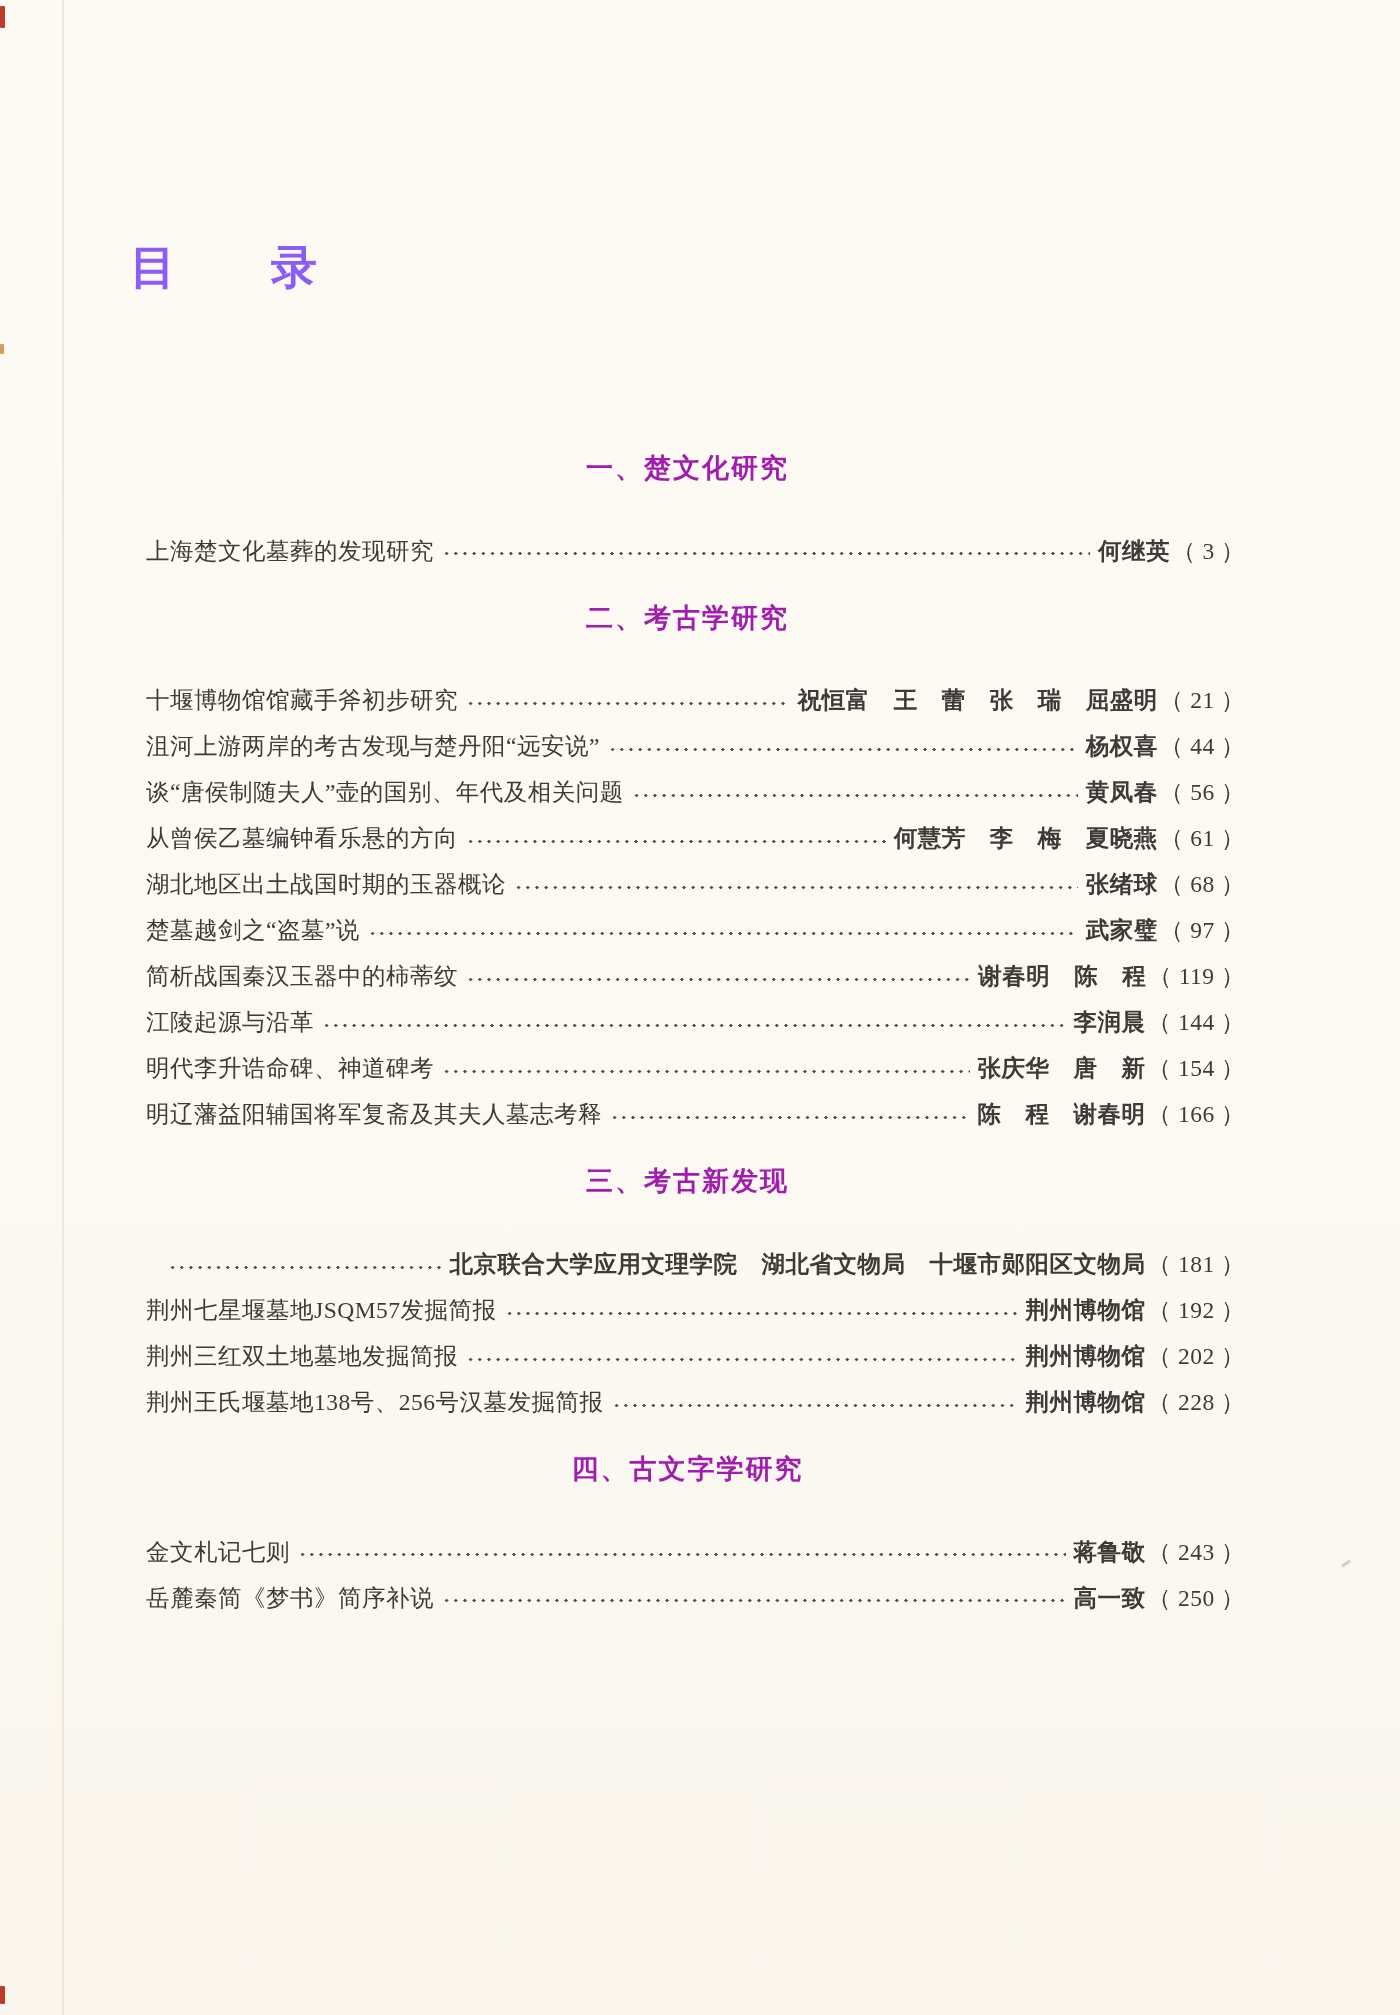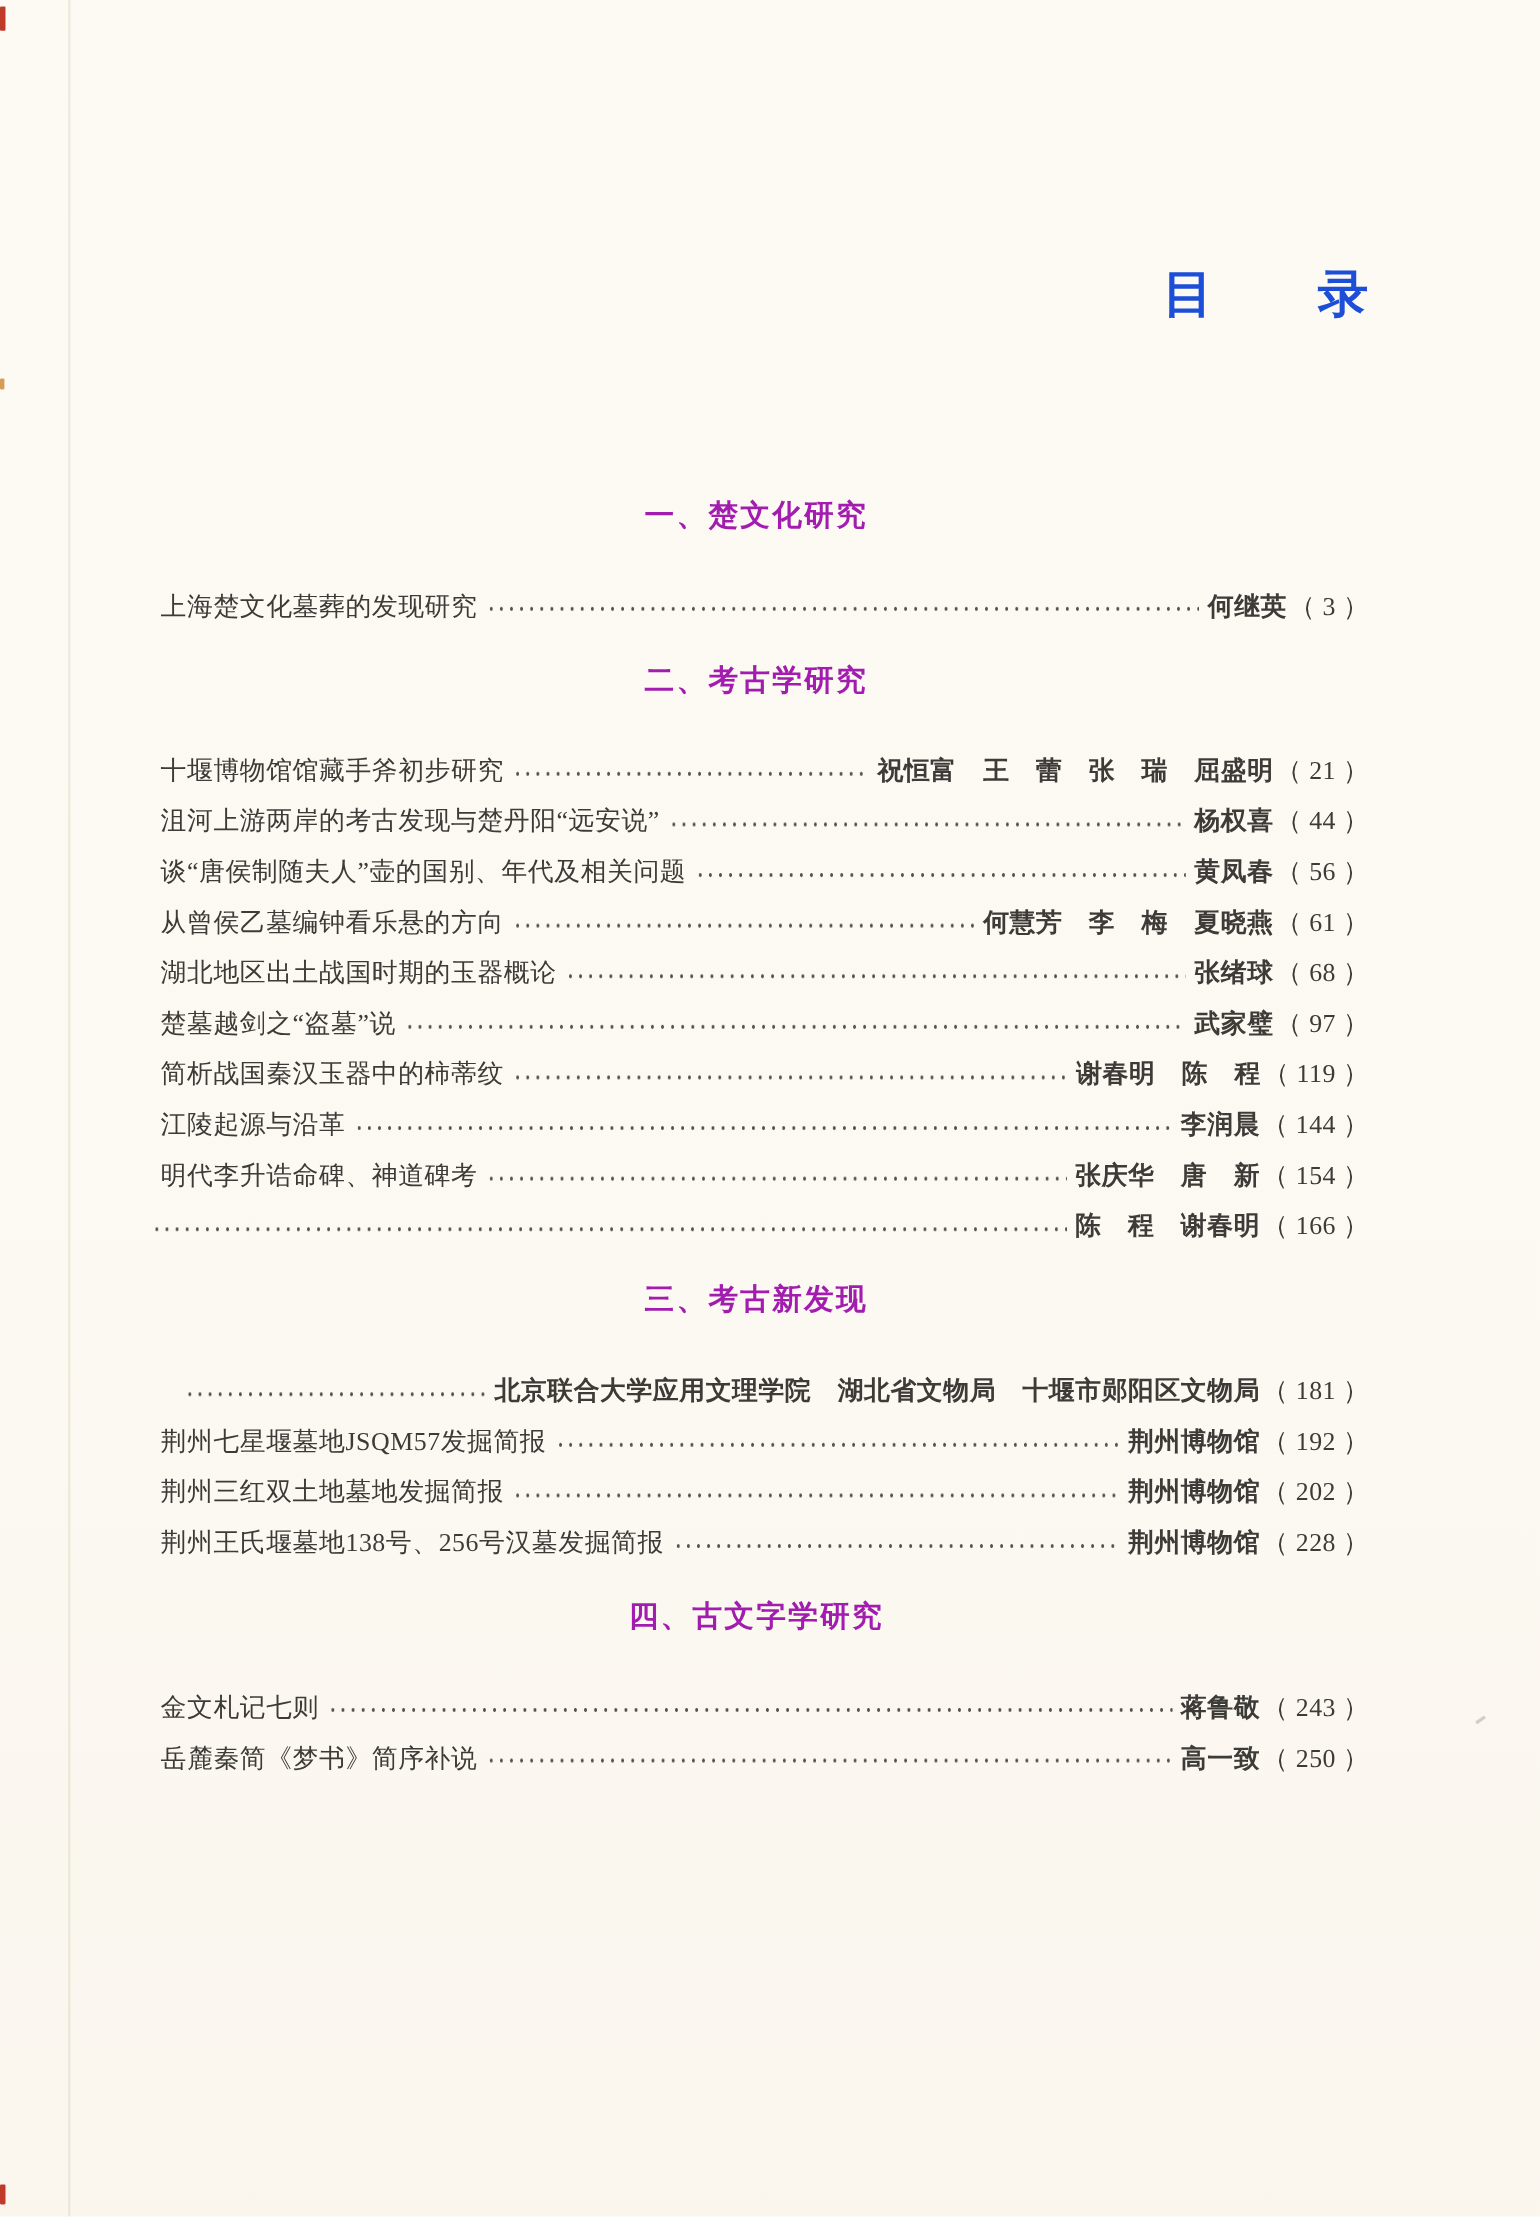--- a/index.html
+++ b/index.html
@@ -20,21 +20,21 @@
   .speck.s3{left:0;top:1986px;width:5px;height:18px;background:#bf3a2b;}
   .speck.s4{left:1341px;top:1562px;width:10px;height:3px;background:#b9b2a4;transform:rotate(-35deg);opacity:.6;}
 
   .content{
     position:relative;
     padding:0 155px 0 130px; 
   }
   h1.page-title{
     margin:238px 0 0;
     font-size:46px;line-height:1.3;font-weight:bold;
-    text-align:right;color:#1d4ed8;letter-spacing:1px;
+    text-align:left;color:#8b5cf6;letter-spacing:1px;
     white-space:pre;
   }
   .toc-section h2.section-heading{
     margin:26px 0 40px;
     font-family:"Liberation Sans","DejaVu Sans",sans-serif;
     font-size:27px;line-height:1.4;font-weight:bold;
     text-align:center;color:#a21caf;letter-spacing:2px;
   }
   .toc-section:first-of-type h2.section-heading{margin-top:152px;}
   .row{
@@ -126,20 +126,21 @@
               <span class="authors">李润晨</span>
               <span class="pageno">（ 144 ）</span>
             </div>
             <div class="row">
               <span class="etitle">明代李升诰命碑、神道碑考</span>
               <span class="leader"></span>
               <span class="authors">张庆华　唐　新</span>
               <span class="pageno">（ 154 ）</span>
             </div>
             <div class="row">
+              <span class="etitle">明辽藩益阳辅国将军复斋及其夫人墓志考释</span>
               <span class="leader"></span>
               <span class="authors">陈　程　谢春明</span>
               <span class="pageno">（ 166 ）</span>
             </div>
           </div>
         </section>
         <section class="toc-section">
           <h2 class="section-heading">三、考古新发现</h2>
           <div class="entry-list">
             <div class="row row-cont">

